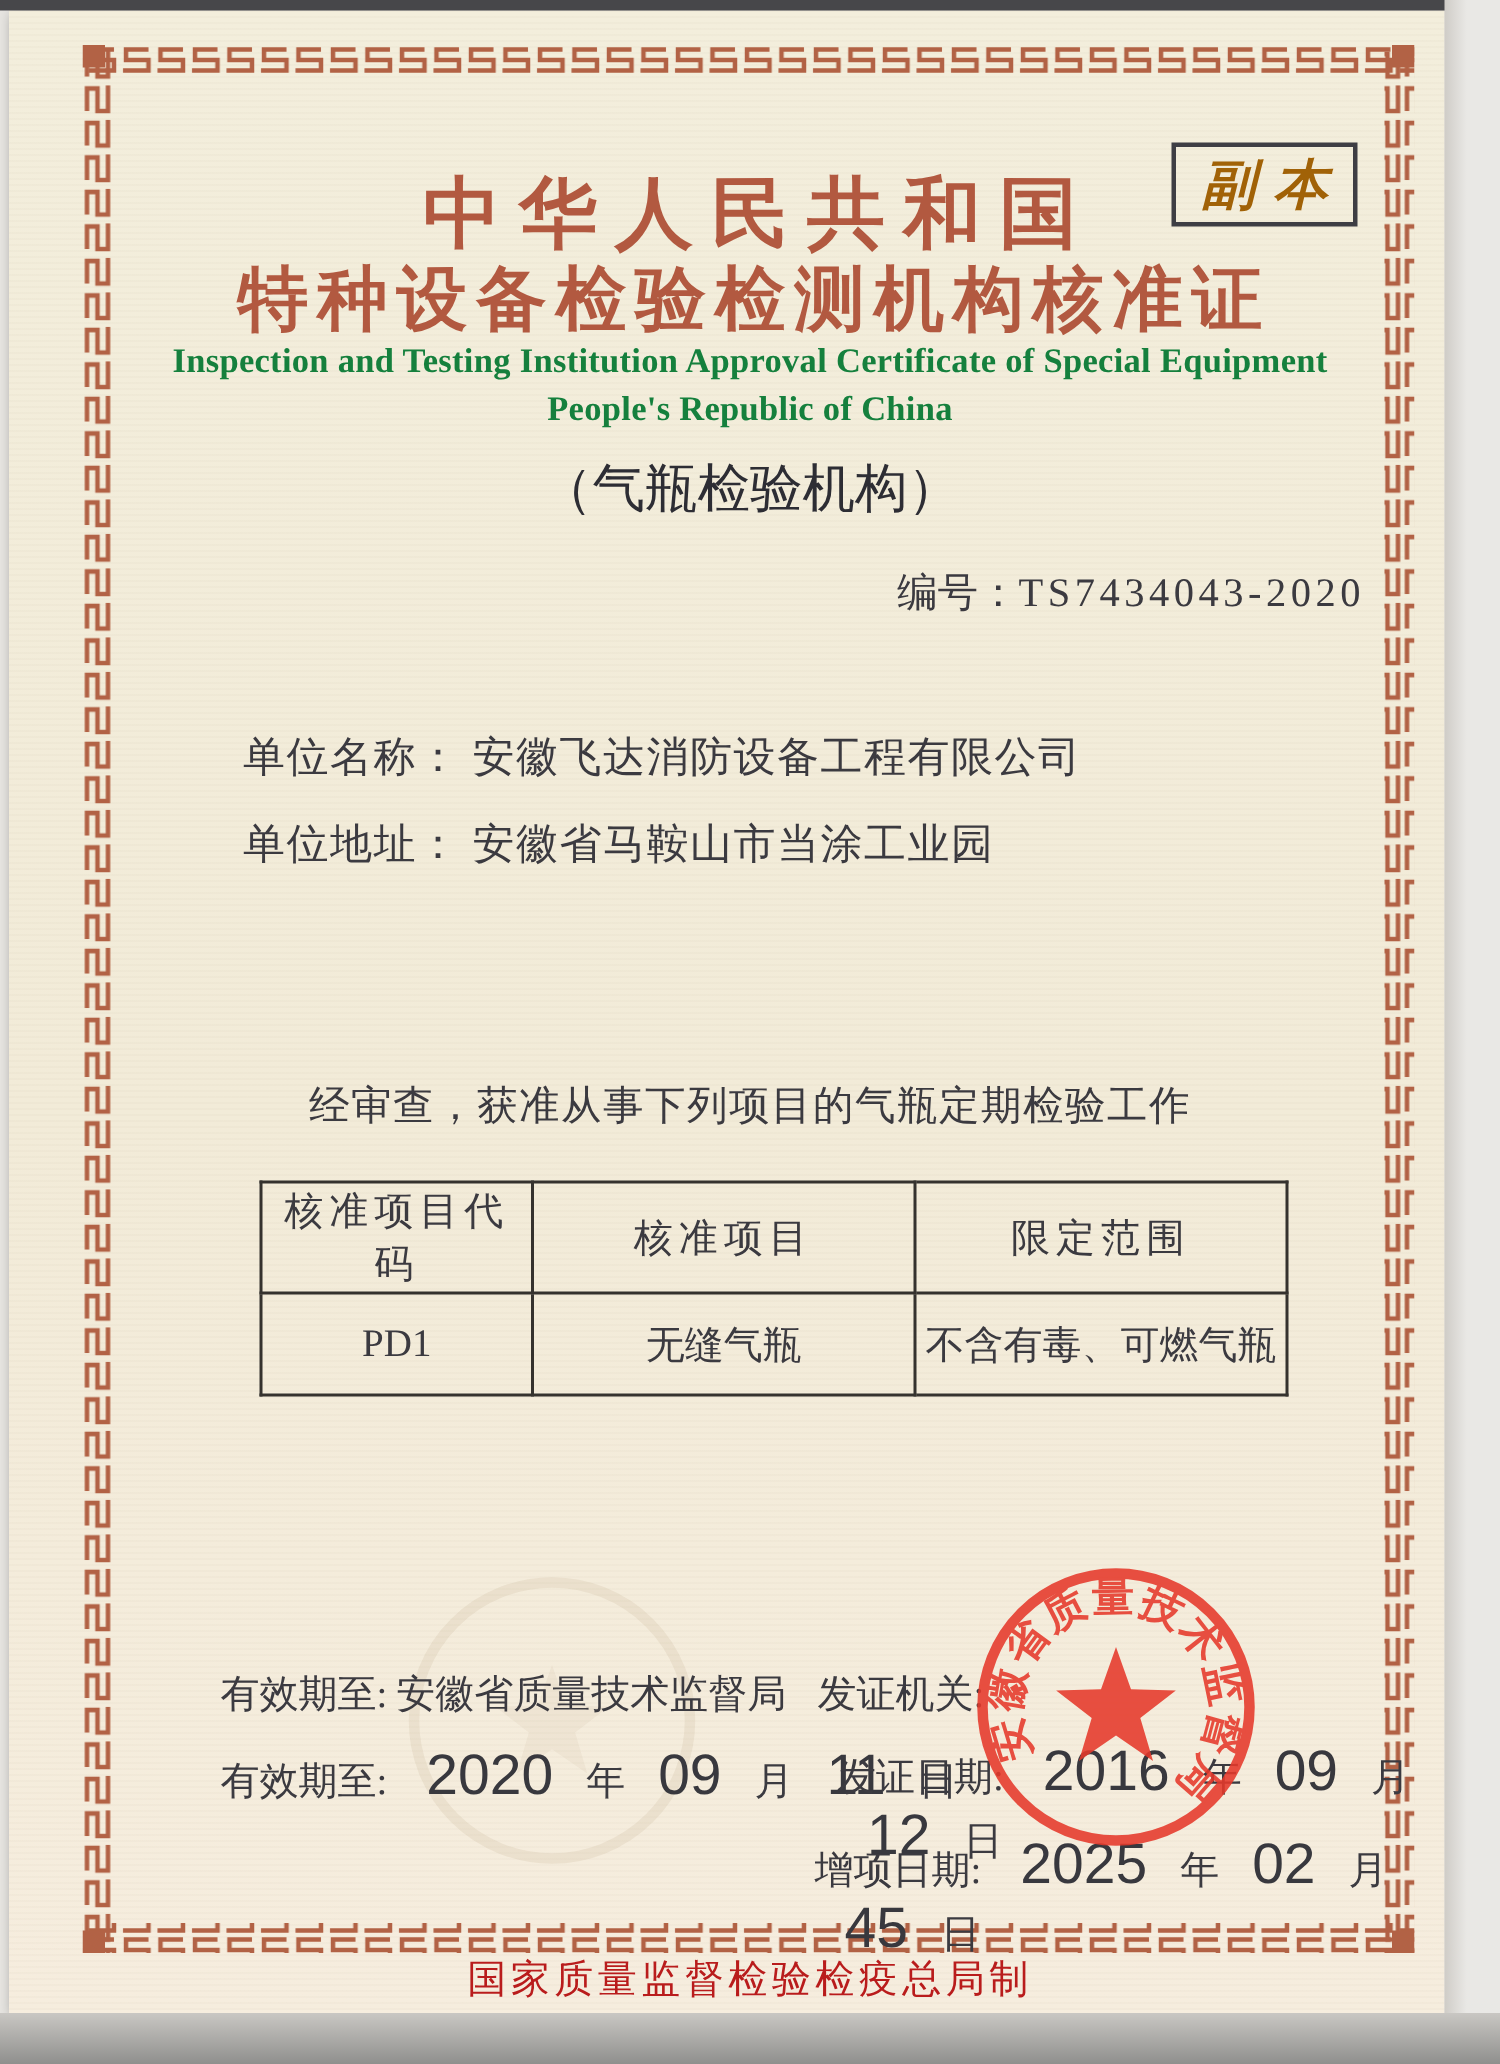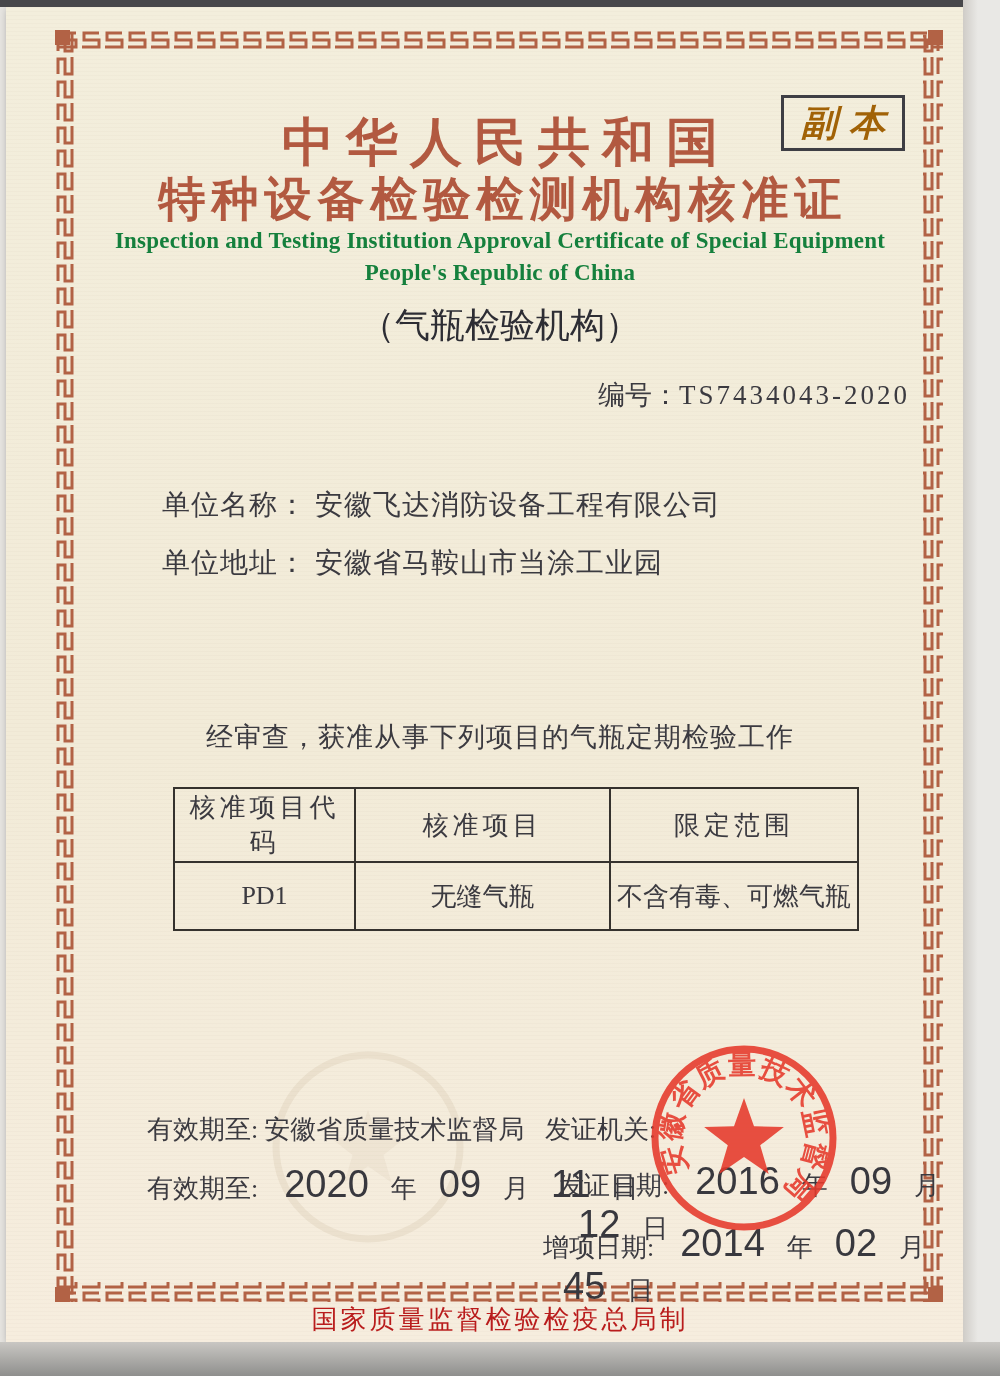--- a/index.html
+++ b/index.html
@@ -148,21 +148,21 @@
     <span class="lbl">有效期至:</span><span class="num">2020</span><span class="unit">年</span><span class="num">09</span><span class="unit">月</span><span class="num">11</span><span class="unit">日</span>
   </div>
 
   <div class="abs b-row issuer-row">
     <span class="lbl">发证机关:</span>
   </div>
   <div class="abs b-row issue-row">
     <span class="lbl">发证日期:</span><span class="num">2016</span><span class="unit">年</span><span class="num">09</span><span class="unit">月</span><span class="num">12</span><span class="unit">日</span>
   </div>
   <div class="abs b-row add-row">
-    <span class="lbl">增项日期:</span><span class="num">2014</span><span class="unit">年</span><span class="num">02</span><span class="unit">月</span><span class="num">45</span><span class="unit">日</span>
+    <span class="lbl">增项日期:</span><span class="num">2025</span><span class="unit">年</span><span class="num">02</span><span class="unit">月</span><span class="num">45</span><span class="unit">日</span>
   </div>
 
   <svg class="seal-svg" width="244" height="244" viewBox="0 0 244 244">
     <defs>
       <path id="sealArc" d="M 66.6 154 A 64 64 0 1 1 167.3 167.3" fill="none"></path>
     </defs>
     <circle cx="122" cy="122" r="89" fill="none" style="stroke:var(--seal)" stroke-width="7"></circle>
     <polygon points="0,-42 10,-13.8 39.9,-13 16.2,5.3 24.7,34 0,17 -24.7,34 -16.2,5.3 -39.9,-13 -10,-13.8" transform="translate(122,124)" style="fill:var(--seal)"></polygon>
     <text font-size="28" font-weight="bold" style="fill:var(--seal)" letter-spacing="1.5" font-family="Liberation Serif, DejaVu Serif, serif">
       <textPath href="#sealArc" startOffset="0">安徽省质量技术监督局</textPath>

